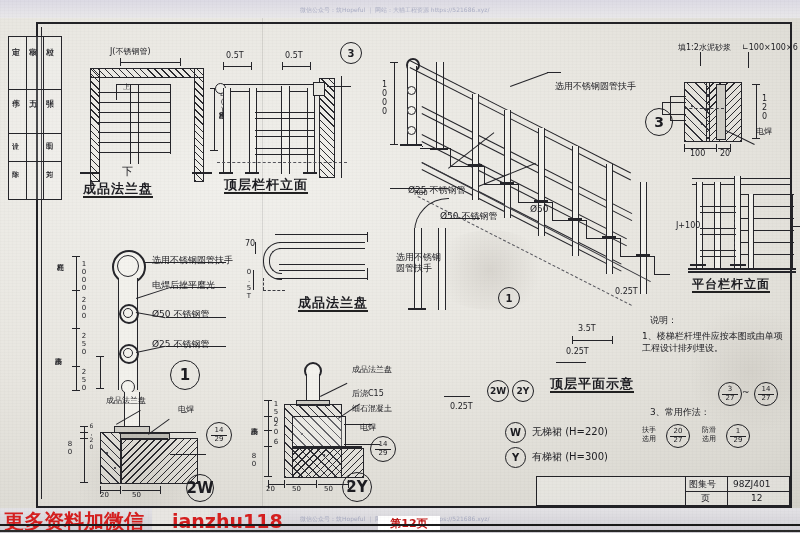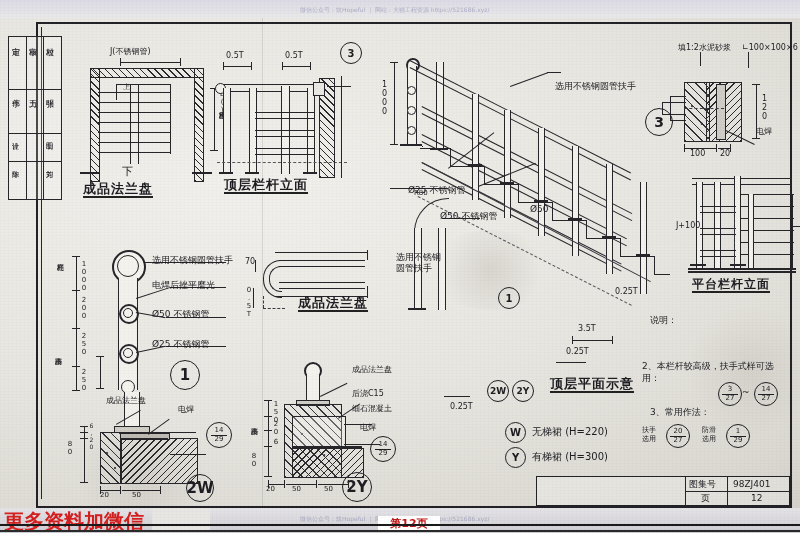--- a/index.html
+++ b/index.html
@@ -175,21 +175,21 @@
     <div class="ln h" style="left:67px;top:28px;width:28px;"></div>
     <div class="ln v" style="left:67px;top:24px;height:8px;"></div>
     <div class="ln v" style="left:95px;top:24px;height:8px;"></div>
     <div class="txt" style="left:70px;top:14px;font-size:8px;">0.5T</div>
 
     <div class="ln h" style="left:112px;top:48px;width:24px;"></div>
   </div>
   <div class="circ" style="left:340px;top:42px;width:20px;height:20px;font-size:10px;">3</div>
   <div class="txt cn ttl u" style="left:224px;top:178px;font-size:13px;">顶层栏杆立面</div>
 
-  <div class="sect" style="left:245px;top:242px;width:150px;height:80px;text-decoration:underline;">
+  <div class="sect" style="left:245px;top:224px;width:150px;height:80px;text-decoration:underline;">
     <div class="ln h" style="left:34px;top:18px;width:86px;"></div>
     <div class="ln h" style="left:34px;top:24px;width:86px;"></div>
     <div class="ln h" style="left:34px;top:40px;width:86px;"></div>
     <div class="ln h" style="left:34px;top:46px;width:86px;"></div>
     <div class="ln h" style="left:30px;top:10px;width:92px;"></div>
     <div class="ln h" style="left:30px;top:54px;width:92px;"></div>
 
     <div style="position:absolute;left:18px;top:18px;width:18px;height:36px;border:1px solid #26262b;border-right:none;border-radius:18px 0 0 18px;"></div>
     <div style="position:absolute;left:24px;top:24px;width:12px;height:24px;border:1px solid #26262b;border-right:none;border-radius:12px 0 0 12px;"></div>
     <div class="dashv" style="left:18px;top:54px;height:12px;"></div>
@@ -515,21 +515,21 @@
   <div class="txt cn" style="left:360px;top:424px;font-size:8px;">电焊</div>
   <div class="frac" style="left:370px;top:436px;width:24px;height:24px;font-size:7px;">
     <i>14</i>
     <span class="bar"></span>
     <i>29</i>
   </div>
   <div class="circ" style="left:342px;top:472px;width:28px;height:28px;font-size:15px;">2Y</div>
 
   <div class="sect" style="left:640px;top:316px;width:150px;height:140px;">
     <div class="txt cn" style="left:10px;top:0px;font-size:9px;">说明：</div>
-    <div class="txt cn" style="left:2px;top:44px;font-size:9px;width:146px;white-space:normal;line-height:1.35;">2、本栏杆较高级，扶手式样可选用：</div>
+    <div class="txt cn" style="left:2px;top:14px;font-size:9px;width:146px;white-space:normal;line-height:1.35;">1、楼梯栏杆埋件应按本图或由单项工程设计排列埋设。</div>
     <div class="frac" style="left:78px;top:66px;width:22px;height:22px;font-size:7px;">
       <i>3</i>
       <span class="bar"></span>
       <i>27</i>
     </div>
     <div class="txt" style="left:102px;top:72px;font-size:9px;">~</div>
     <div class="frac" style="left:114px;top:66px;width:22px;height:22px;font-size:7px;">
       <i>14</i>
       <span class="bar"></span>
       <i>27</i>
@@ -556,18 +556,19 @@
     <div class="txt cn" style="left:152px;top:3px;font-size:9px;">图集号</div>
     <div class="txt" style="left:196px;top:3px;font-size:9px;">98ZJ401</div>
     <div class="txt cn" style="left:164px;top:17px;font-size:9px;">页</div>
     <div class="txt" style="left:214px;top:17px;font-size:9px;">12</div>
   </div>
 
   <div class="wmband" style="top:508px;height:25px;background:linear-gradient(#e4e3e6,#cfcdd4);"></div>
   <div class="wm" style="left:300px;top:515px;font-size:6px;">微信公众号：筑Hopeful ｜ 网站：大猫工程资源 https://521686.xyz/</div>
   <div class="redwm" style="left:4px;top:508px;font-size:20px;letter-spacing:0px;">更多资料加微信</div>
   <div style="position:absolute;left:152px;top:508px;width:58px;height:22px;background:#e8e6e2;"></div>
+  <div class="redwm" style="left:172px;top:510px;font-size:19px;">ianzhu118</div>
   <div class="pagefoot" style="left:378px;top:516px;width:62px;height:16px;font-size:11px;line-height:16px;">第12页</div>
   <div class="ln h2" style="left:0;top:524px;width:800px;background:#1a1a1a;"></div>
   <div class="ln h2" style="left:0;top:530px;width:800px;background:#2a2a2a;"></div>
 
   <div class="grain"></div>
 </div>
 
 </body></html>

